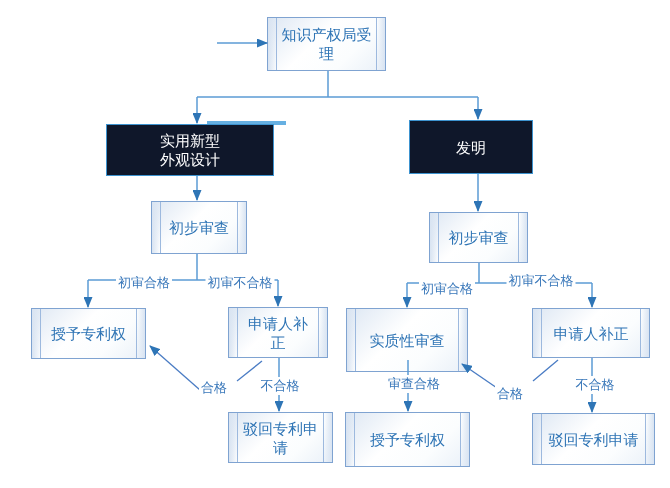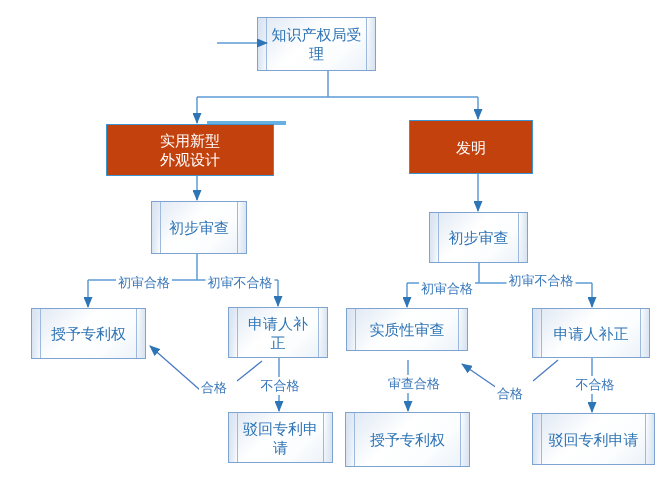--- a/index.html
+++ b/index.html
@@ -8,34 +8,34 @@
   #node-layer{position:absolute;inset:0;z-index:1;}
   #edge-layer{position:absolute;inset:0;z-index:2;width:670px;height:488px;}
   #label-layer{position:absolute;inset:0;z-index:3;}
   .node{position:absolute;box-sizing:border-box;border:1px solid #7fa3d1;
         background:linear-gradient(135deg,#dde7f3 0%,#ffffff 42%,#fbfdfe 70%,#e9f0f8 100%);
         display:flex;align-items:center;justify-content:center;text-align:center;
         color:#2e74b5;font-size:15px;line-height:19px;}
   .node .bar{position:absolute;top:0;bottom:0;width:8px;}
   .node .bar-l{left:0;border-right:1px solid #9db9de;background:linear-gradient(90deg,#d9e4f2,rgba(255,255,255,0));}
   .node .bar-r{right:0;border-left:1px solid #9db9de;background:linear-gradient(270deg,#d9e4f2,rgba(255,255,255,0));}
-  .node.filled{background:#c2410c;border-color:#3d93cf;color:#ffffff;}
+  .node.filled{background:#0f172a;border-color:#3d93cf;color:#ffffff;}
   .node-label{white-space:pre-line;word-break:break-all;padding:0 4px;position:relative;z-index:2;}
   .node.process .node-label{padding:0 4px;max-width:calc(100% - 26px);}
   .edge-label{position:absolute;transform:translate(-50%,-50%);font-size:13px;color:#3a78ba;
               background:#ffffff;padding:0 2px;white-space:nowrap;}
   .fragment{position:absolute;z-index:0;}
 </style>
 </head>
 <body>
 
 <div class="stage" id="stage">
   <div id="node-layer">
       <div class="fragment" style="left: 207px; top: 121px; width: 79px; height: 4px; background: rgb(102, 176, 226);"></div>
-      <div class="node process" style="left: 257px; top: 17px; width: 119px; height: 54px;">
+      <div class="node process" style="left: 267px; top: 17px; width: 119px; height: 54px;">
         <span class="bar bar-l"></span>
         <span class="bar bar-r"></span>
         <span class="node-label">知识产权局受理</span>
       </div>
       <div class="node filled" style="left: 106px; top: 124px; width: 168px; height: 52px;">
         <span class="node-label">实用新型
 外观设计</span>
       </div>
       <div class="node filled" style="left: 409px; top: 120px; width: 124px; height: 54px;">
         <span class="node-label">发明</span>
@@ -53,21 +53,21 @@
       <div class="node process" style="left: 31px; top: 308px; width: 115px; height: 51px;">
         <span class="bar bar-l"></span>
         <span class="bar bar-r"></span>
         <span class="node-label">授予专利权</span>
       </div>
       <div class="node process" style="left: 228px; top: 307px; width: 100px; height: 51px;">
         <span class="bar bar-l"></span>
         <span class="bar bar-r"></span>
         <span class="node-label">申请人补正</span>
       </div>
-      <div class="node process" style="left: 346px; top: 308px; width: 122px; height: 43px;">
+      <div class="node process" style="left: 346px; top: 308px; width: 122px; height: 64px;">
         <span class="bar bar-l"></span>
         <span class="bar bar-r"></span>
         <span class="node-label">实质性审查</span>
       </div>
       <div class="node process" style="left: 532px; top: 308px; width: 118px; height: 50px;">
         <span class="bar bar-l"></span>
         <span class="bar bar-r"></span>
         <span class="node-label">申请人补正</span>
       </div>
       <div class="node process" style="left: 228px; top: 412px; width: 105px; height: 51px;">

